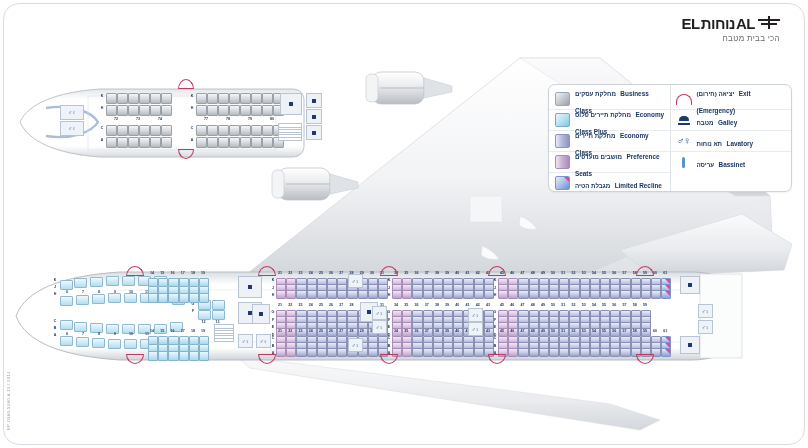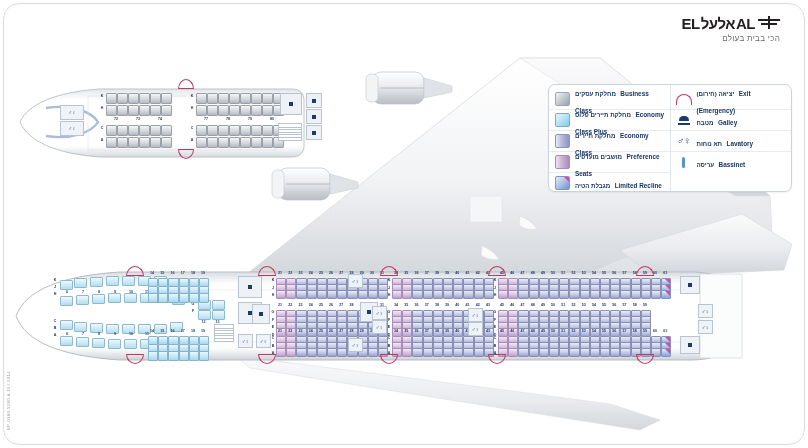--- a/index.html
+++ b/index.html
@@ -107,29 +107,29 @@
 <body>
 
 <div id="stage">
 
   <div class="page-frame"></div>
 
 
   <div class="brand">
     <div class="brand-logo">
       <span class="brand-en">EL</span>
-      <span class="brand-he">אלעל</span>
+      <span class="brand-he">נוחות</span>
       <span class="brand-en">AL</span>
       <span class="brand-mark">
           <i class="b1"></i>
           <i class="b2"></i>
           <i class="b3"></i>
         </span>
     </div>
-    <div class="brand-tag">הכי בבית בעולם</div>
+    <div class="brand-tag">הכי בבית מטבח</div>
   </div>
 
   <svg class="plane-svg" viewBox="0 0 808 448">
     <defs>
       <linearGradient id="wingG" x1="0" y1="0" x2="0" y2="1">
         <stop offset="0%" stop-color="#ffffff"></stop>
         <stop offset="45%" stop-color="#f2f3f5"></stop>
         <stop offset="75%" stop-color="#d9dce0"></stop>
         <stop offset="100%" stop-color="#c3c7cc"></stop>
       </linearGradient>

